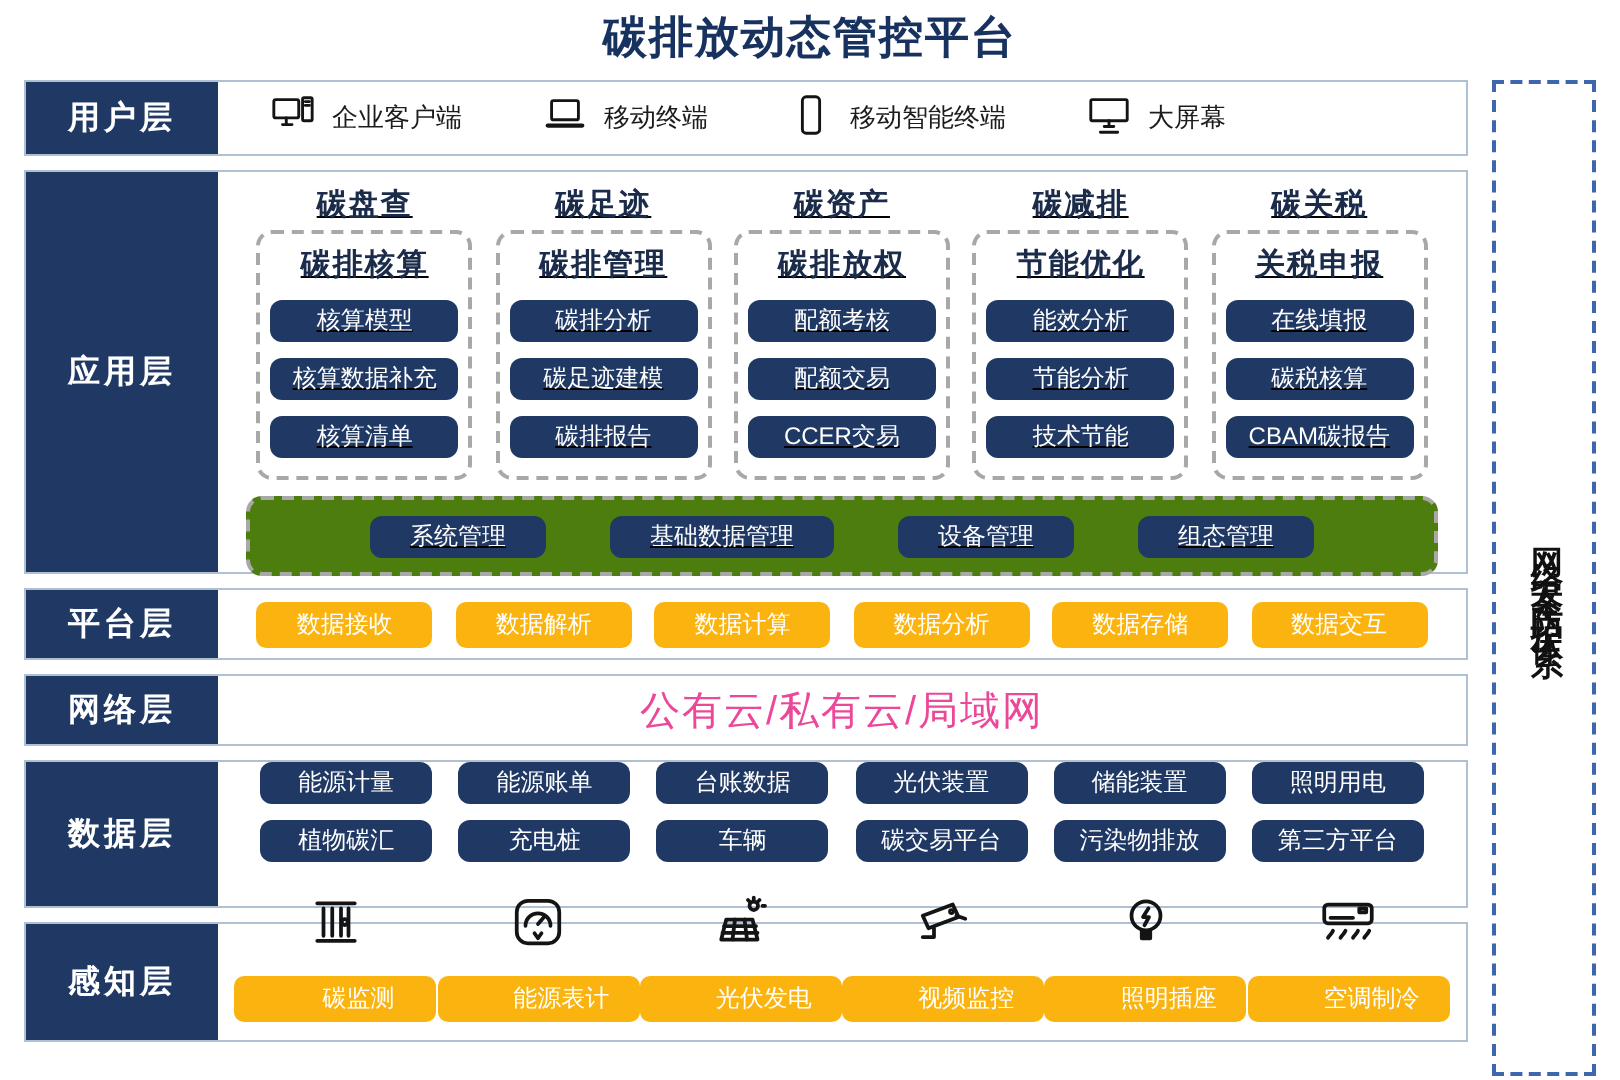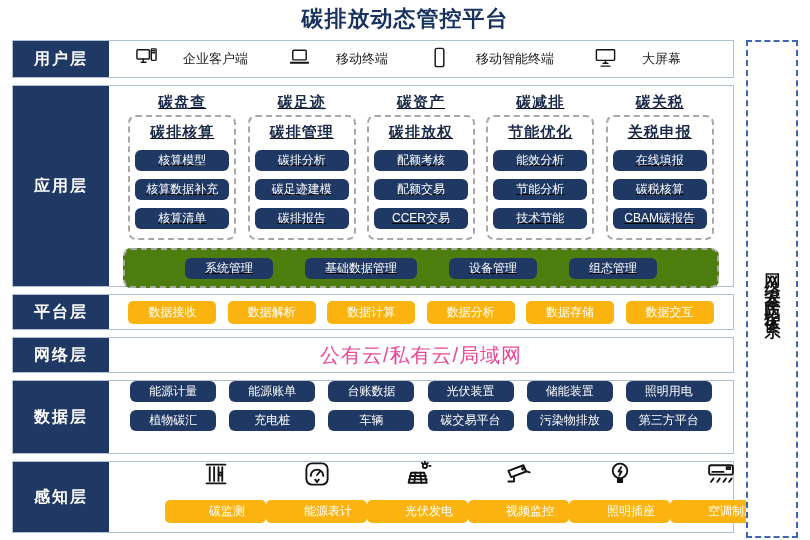--- a/index.html
+++ b/index.html
@@ -7,24 +7,24 @@
   .title{position:absolute;top:4px;left:0;width:100%;text-align:center;font-size:22px;font-weight:bold;color:#17325E;letter-spacing:1px;}
   .main{position:absolute;left:12px;top:40px;width:722px;}
   .row{display:flex;border:1px solid #AEC0D2;background:#fff;margin-bottom:7px;box-sizing:border-box;}
   .row-label{flex:0 0 96px;background:#1F3864;color:#fff;font-weight:bold;font-size:16px;display:flex;align-items:center;justify-content:center;letter-spacing:2px;}
   .row-content{flex:1;position:relative;min-width:0;}
   .row-user{height:38px;}
   .row-app{height:202px;}
   .row-platform{height:36px;}
   .row-network{height:36px;}
   .row-data{height:74px;}
-  .row-perception{height:72px;margin-bottom:0;gap:48px;}
+  .row-perception{height:60px;margin-bottom:0;}
   
   .user-items{display:flex;align-items:center;height:100%;gap:40px;padding-left:26px;}
-  .user-item{display:flex;align-items:center;gap:25px;font-size:13px;color:#1c1c1c;white-space:nowrap;}
+  .user-item{display:flex;align-items:center;gap:8px;font-size:13px;color:#1c1c1c;white-space:nowrap;}
   .user-item svg{width:23px;height:23px;}
   
   .app-wrap{padding:7px 8px 6px;text-decoration:underline;}
   .app-cols{display:flex;justify-content:space-evenly;}
   .app-col{width:108px;text-align:center;}
   .app-col-header{font-size:15px;font-weight:bold;color:#1B2B4A;margin-bottom:3px;letter-spacing:1px;}
   .app-col-box{border:2px dashed #A8A8A8;border-radius:8px;padding:4px 4px 9px;background:#fff;}
   .app-col-title{font-size:15px;font-weight:bold;color:#1B2B4A;margin:2px 0 2px;letter-spacing:1px;}
   .chip{display:block;margin:8px auto 0;width:94px;height:21px;line-height:21px;border-radius:6px;font-size:12px;color:#fff;background:#1F3864;text-align:center;white-space:nowrap;overflow:hidden;}
   .app-common{margin:8px 6px 0;border:2px dashed #A8A8A8;border-radius:8px;height:36px;display:flex;align-items:center;justify-content:center;gap:32px;background:#4d7c0f;}

